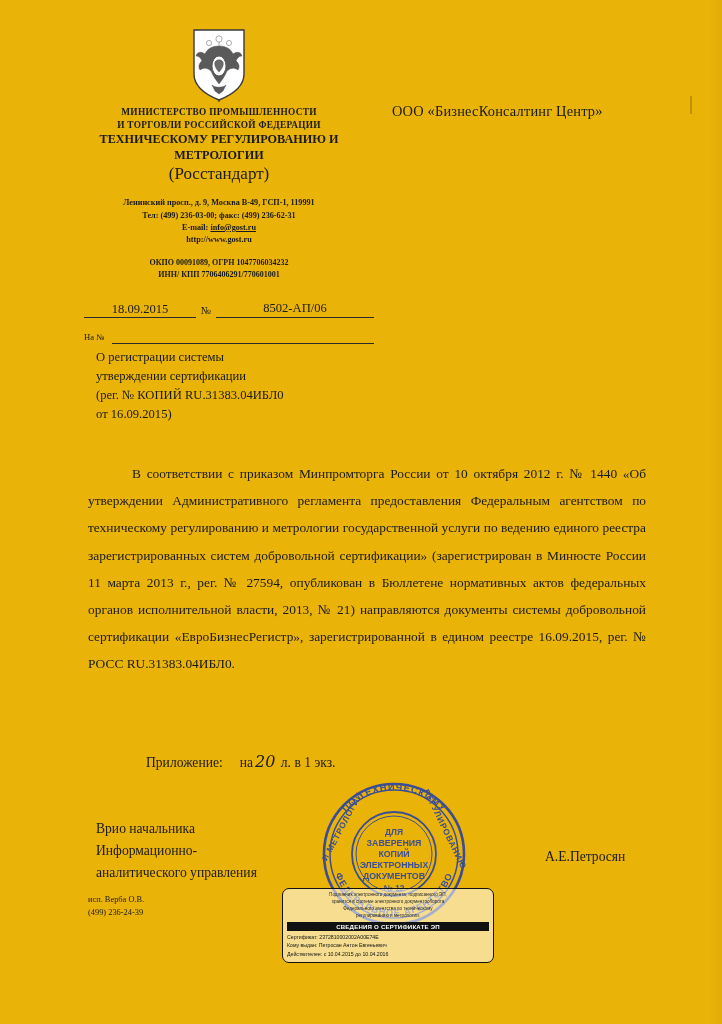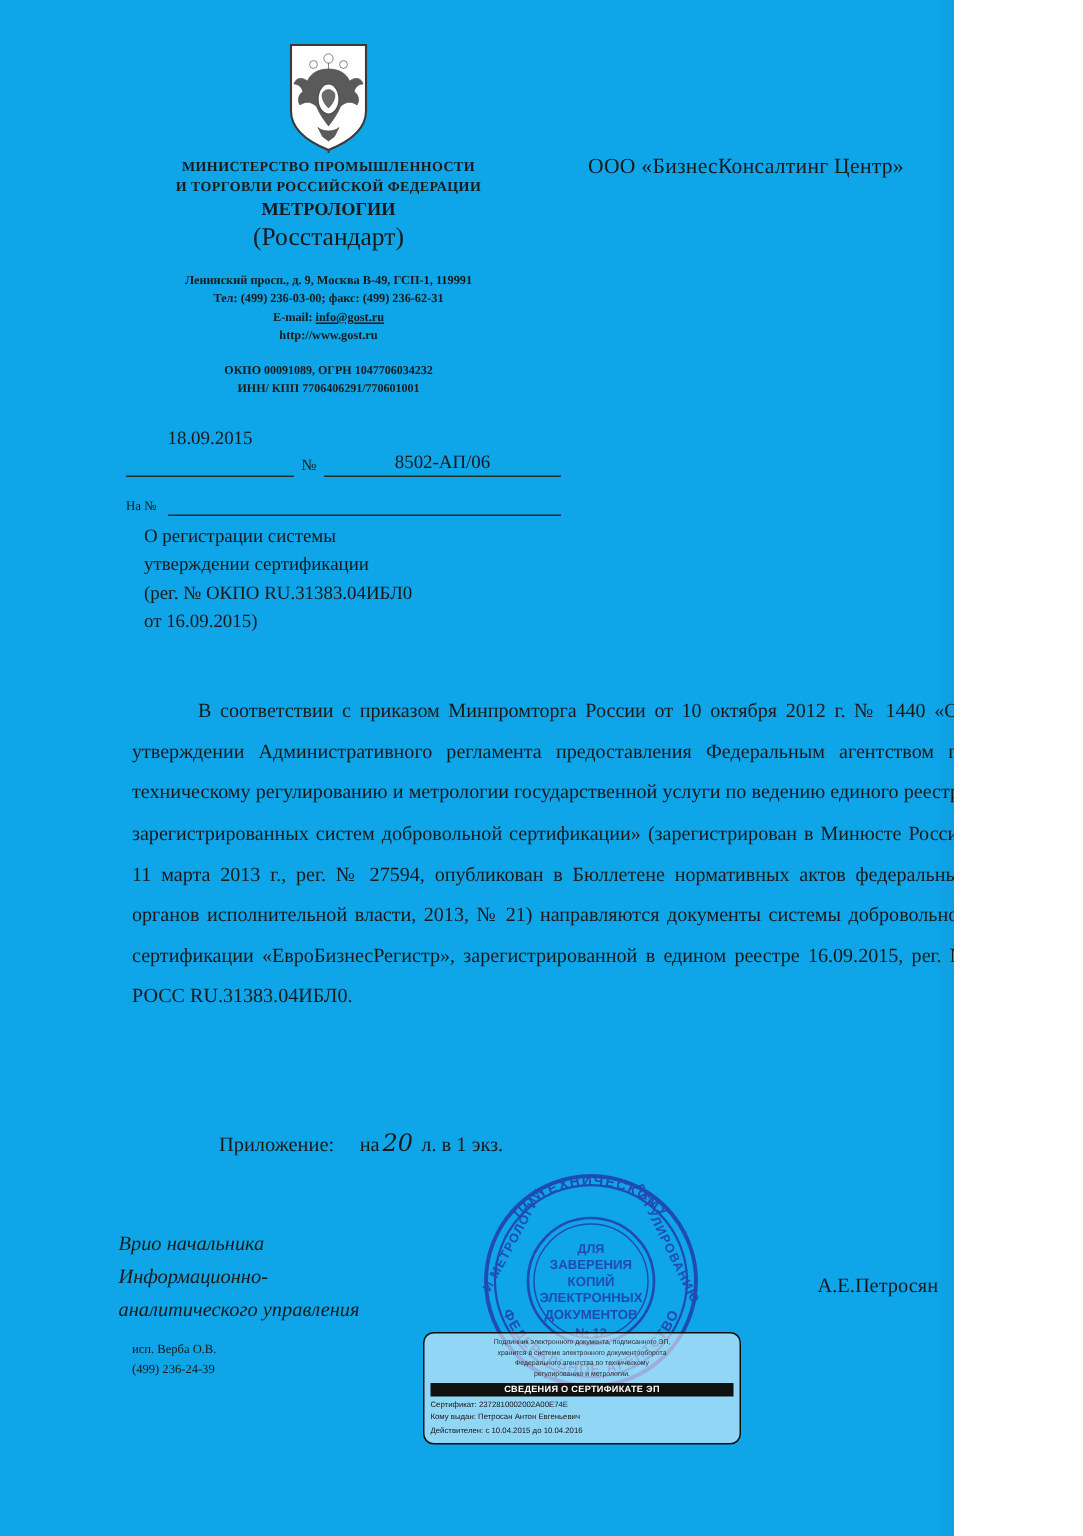--- a/index.html
+++ b/index.html
@@ -2,23 +2,23 @@
 <html lang="ru"><head>
 <meta charset="utf-8">
 <style>
   html, body {
     margin: 0;
     padding: 0;
     background: #ffffff;
   }
   .page {
     position: relative;
-    width: 636px;
+    width: 722px;
     height: 1024px;
-    background: #0ea5e9;
+    background: #eab308;
     overflow: hidden;
     font-family: "Liberation Serif", "DejaVu Serif", serif;
     color: #1a1a1a;
   }
 
   
   .letterhead {
     position: absolute;
     left: 88px;
     top: 28px;
@@ -86,21 +86,21 @@
   .ref-row {
     display: flex;
     align-items: flex-end;
     font-size: 12.6px;
     height: 20px;
   }
   .ref-date {
     border-bottom: 1px solid #2b2b2b;
     width: 112px;
     text-align: center;
-    padding-bottom: 17px;
+    padding-bottom: 0;
   }
   .ref-no-label {
     font-size: 10.5px;
     padding: 0 5px 2px 5px;
   }
   .ref-no-value {
     border-bottom: 1px solid #2b2b2b;
     flex: 1;
     text-align: center;
     padding-bottom: 1px;
@@ -157,25 +157,24 @@
   .handwritten-num {
     font-family: "DejaVu Serif", serif;
     font-style: italic;
     font-size: 16px;
     padding: 0 2px;
   }
 
   
   .sig-title {
     position: absolute;
-    left: 79px;
+    left: 96px;
     top: 818px;
     font-size: 13.6px;
     line-height: 1.62;
-    font-style: italic;
   }
   .sig-name {
     position: absolute;
     left: 545px;
     top: 849px;
     font-size: 13.6px;
     white-space: nowrap;
   }
 
   
@@ -271,20 +270,21 @@
         <ellipse cx="31" cy="38" rx="7" ry="10" fill="#ffffff" stroke="#4a4a4a" stroke-width="0.8"></ellipse>
         <path d="M27 34 C29 31 33 31 35 34 C36 37 34 41 31 44 C28 41 26 37 27 34 Z" fill="#6a6a6a"></path>
         <path d="M24 57 C27 60 35 60 38 57 L35 63 L31 66 L27 63 Z"></path>
       </g>
       <path d="M31 72 L31 78" stroke="#3a3a3a" stroke-width="1.2" fill="none"></path>
     </svg>
 
     <div class="ministry-line">МИНИСТЕРСТВО ПРОМЫШЛЕННОСТИ</div>
     <div class="ministry-line">И ТОРГОВЛИ РОССИЙСКОЙ ФЕДЕРАЦИИ</div>
 
+    <div class="agency-title" style="margin-top:0">ТЕХНИЧЕСКОМУ РЕГУЛИРОВАНИЮ И</div>
     <div class="agency-title" style="margin-top:0">МЕТРОЛОГИИ</div>
     <div class="agency-short">(Росстандарт)</div>
 
     <div class="contacts">
       <div>Ленинский просп., д. 9,  Москва В-49, ГСП-1, 119991</div>
       <div>Тел: (499) 236-03-00; факс:  (499) 236-62-31</div>
       <div>
         <span>E-mail:</span>
         <span class="mail">info@gost.ru</span>
       </div>
@@ -307,21 +307,21 @@
     </div>
     <div class="onref-row">
       <span class="onref-label">На №</span>
       <span class="onref-line"></span>
     </div>
   </div>
 
   <div class="subject">
     <div>О регистрации системы</div>
     <div>утверждении сертификации</div>
-    <div>(рег. № ОКПО RU.31383.04ИБЛ0</div>
+    <div>(рег. № КОПИЙ RU.31383.04ИБЛ0</div>
     <div>от 16.09.2015)</div>
   </div>
 
   <div class="body-text">В соответствии с приказом Минпромторга России от 10 октября 2012 г. № 1440 «Об утверждении Административного регламента предоставления Федеральным агентством по техническому регулированию и метрологии государственной услуги по ведению единого реестра зарегистрированных систем добровольной сертификации» (зарегистрирован в Минюсте России 11 марта 2013 г., рег. № 27594, опубликован в Бюллетене нормативных актов федеральных органов исполнительной власти, 2013, № 21) направляются документы системы добровольной сертификации «ЕвроБизнесРегистр», зарегистрированной в едином реестре 16.09.2015, рег. № РОСС RU.31383.04ИБЛ0.</div>
 
   <div class="attachment">
     <span>Приложение:</span>
     &nbsp;&nbsp;&nbsp;
     <span>на</span><span class="handwritten-num">20</span>
     <span>л. в 1 экз.</span>

